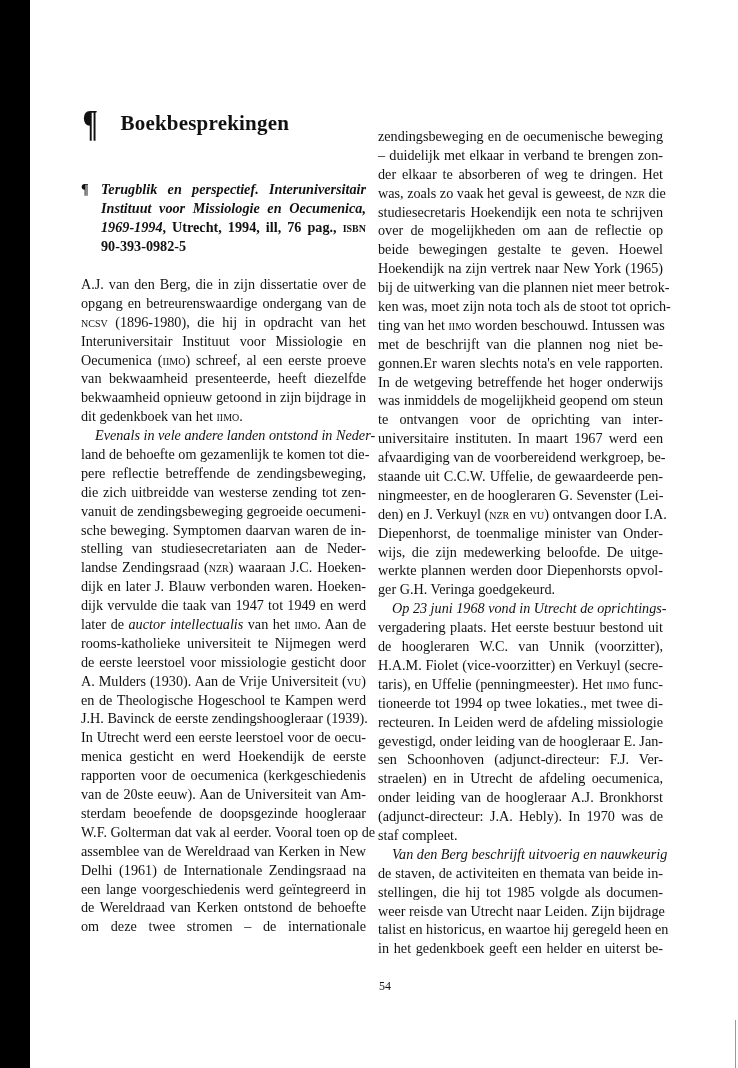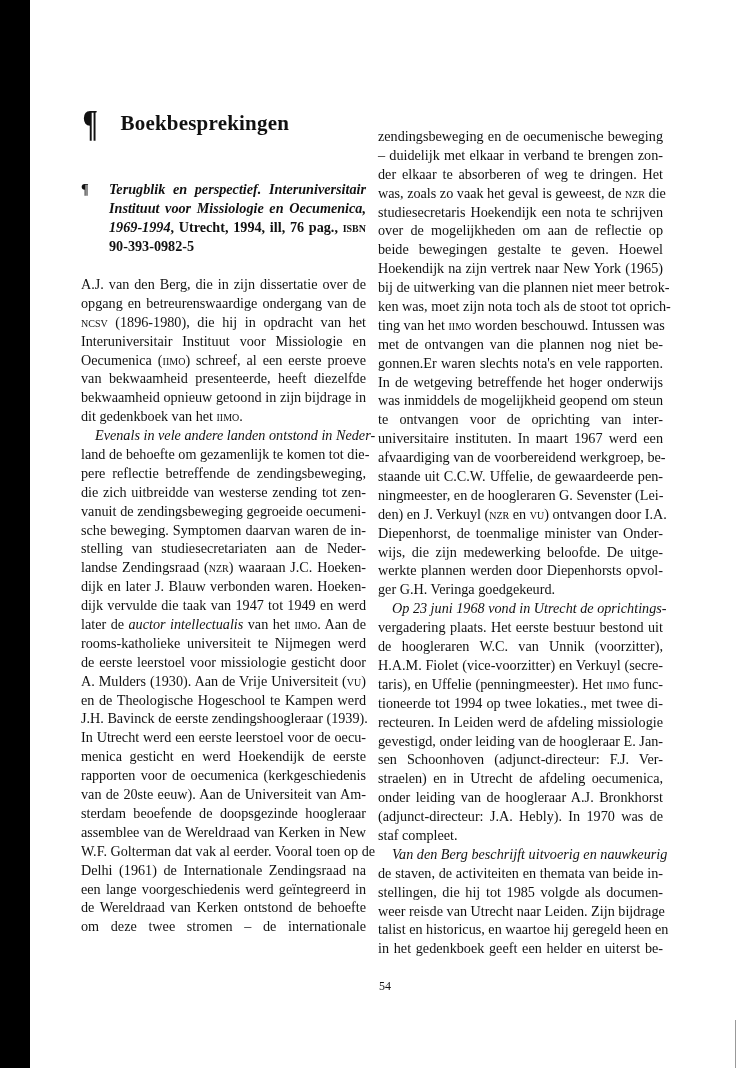--- a/index.html
+++ b/index.html
@@ -23,21 +23,21 @@
   .col .line { display: block; white-space: nowrap; text-align: justify; text-align-last: justify; height: 18.9px; }
   .col .line.last { text-align-last: left; }
   .col .line.indent { padding-left: 14px; font-style: italic; }
   .left-col { left: 81px; }
   .right-col { left: 378px; top: 101px; margin-top: 26px; }
   .review-head {
     position: absolute; left: 81px; top: 180px; width: 285px;
     font-size: 14.2px; line-height: 18.9px;
   }
   .review-head .pil { position: absolute; left: 0; top: 0; font-weight: bold; }
-  .review-head .lines { margin-left: 28px; }
+  .review-head .lines { margin-left: 20px; }
   .review-head .line { display: block; white-space: nowrap; text-align-last: justify; height: 18.9px; font-weight: bold; }
   .review-head .line.last { text-align-last: left; }
   .review-head i { font-style: italic; }
   .body-left { top: 275px; }
   .sc { font-variant: small-caps; text-transform: lowercase; font-size: 14px; }
   .page-number { position: absolute; left: 379px; top: 979px; font-size: 12px; }
 </style>
 </head>
 <body>
 
@@ -82,40 +82,40 @@
     <span class="line">rooms-katholieke universiteit te Nijmegen werd</span>
     <span class="line">de eerste leerstoel voor missiologie gesticht door</span>
     <span class="line">A. Mulders (1930). Aan de Vrije Universiteit (<span class="sc">VU</span>)</span>
     <span class="line">en de Theologische Hogeschool te Kampen werd</span>
     <span class="line">J.H. Bavinck de eerste zendingshoogleraar (1939).</span>
     <span class="line">In Utrecht werd een eerste leerstoel voor de oecu-</span>
     <span class="line">menica gesticht en werd Hoekendijk de eerste</span>
     <span class="line">rapporten voor de oecumenica (kerkgeschiedenis</span>
     <span class="line">van de 20ste eeuw). Aan de Universiteit van Am-</span>
     <span class="line">sterdam beoefende de doopsgezinde hoogleraar</span>
+    <span class="line">W.F. Golterman dat vak al eerder. Vooral toen op de</span>
     <span class="line">assemblee van de Wereldraad van Kerken in New</span>
-    <span class="line">W.F. Golterman dat vak al eerder. Vooral toen op de</span>
     <span class="line">Delhi (1961) de Internationale Zendingsraad na</span>
     <span class="line">een lange voorgeschiedenis werd geïntegreerd in</span>
     <span class="line">de Wereldraad van Kerken ontstond de behoefte</span>
     <span class="line">om deze twee stromen – de internationale</span>
   </div>
 <div class="col right-col" id="right-col">
     <span class="line">zendingsbeweging en de oecumenische beweging</span>
     <span class="line">– duidelijk met elkaar in verband te brengen zon-</span>
     <span class="line">der elkaar te absorberen of weg te dringen. Het</span>
     <span class="line">was, zoals zo vaak het geval is geweest, de <span class="sc">NZR</span> die</span>
     <span class="line">studiesecretaris Hoekendijk een nota te schrijven</span>
     <span class="line">over de mogelijkheden om aan de reflectie op</span>
     <span class="line">beide bewegingen gestalte te geven. Hoewel</span>
     <span class="line">Hoekendijk na zijn vertrek naar New York (1965)</span>
     <span class="line">bij de uitwerking van die plannen niet meer betrok-</span>
     <span class="line">ken was, moet zijn nota toch als de stoot tot oprich-</span>
     <span class="line">ting van het <span class="sc">IIMO</span> worden beschouwd. Intussen was</span>
-    <span class="line">met de ontvangen van die plannen nog niet be-</span>
+    <span class="line">met de beschrijft van die plannen nog niet be-</span>
     <span class="line">gonnen.Er waren slechts nota's en vele rapporten.</span>
     <span class="line">In de wetgeving betreffende het hoger onderwijs</span>
     <span class="line">was inmiddels de mogelijkheid geopend om steun</span>
     <span class="line">te ontvangen voor de oprichting van inter-</span>
     <span class="line">universitaire instituten. In maart 1967 werd een</span>
     <span class="line">afvaardiging van de voorbereidend werkgroep, be-</span>
     <span class="line">staande uit C.C.W. Uffelie, de gewaardeerde pen-</span>
     <span class="line">ningmeester, en de hoogleraren G. Sevenster (Lei-</span>
     <span class="line">den) en J. Verkuyl (<span class="sc">NZR</span> en <span class="sc">VU</span>) ontvangen door I.A.</span>
     <span class="line">Diepenhorst, de toenmalige minister van Onder-</span>

